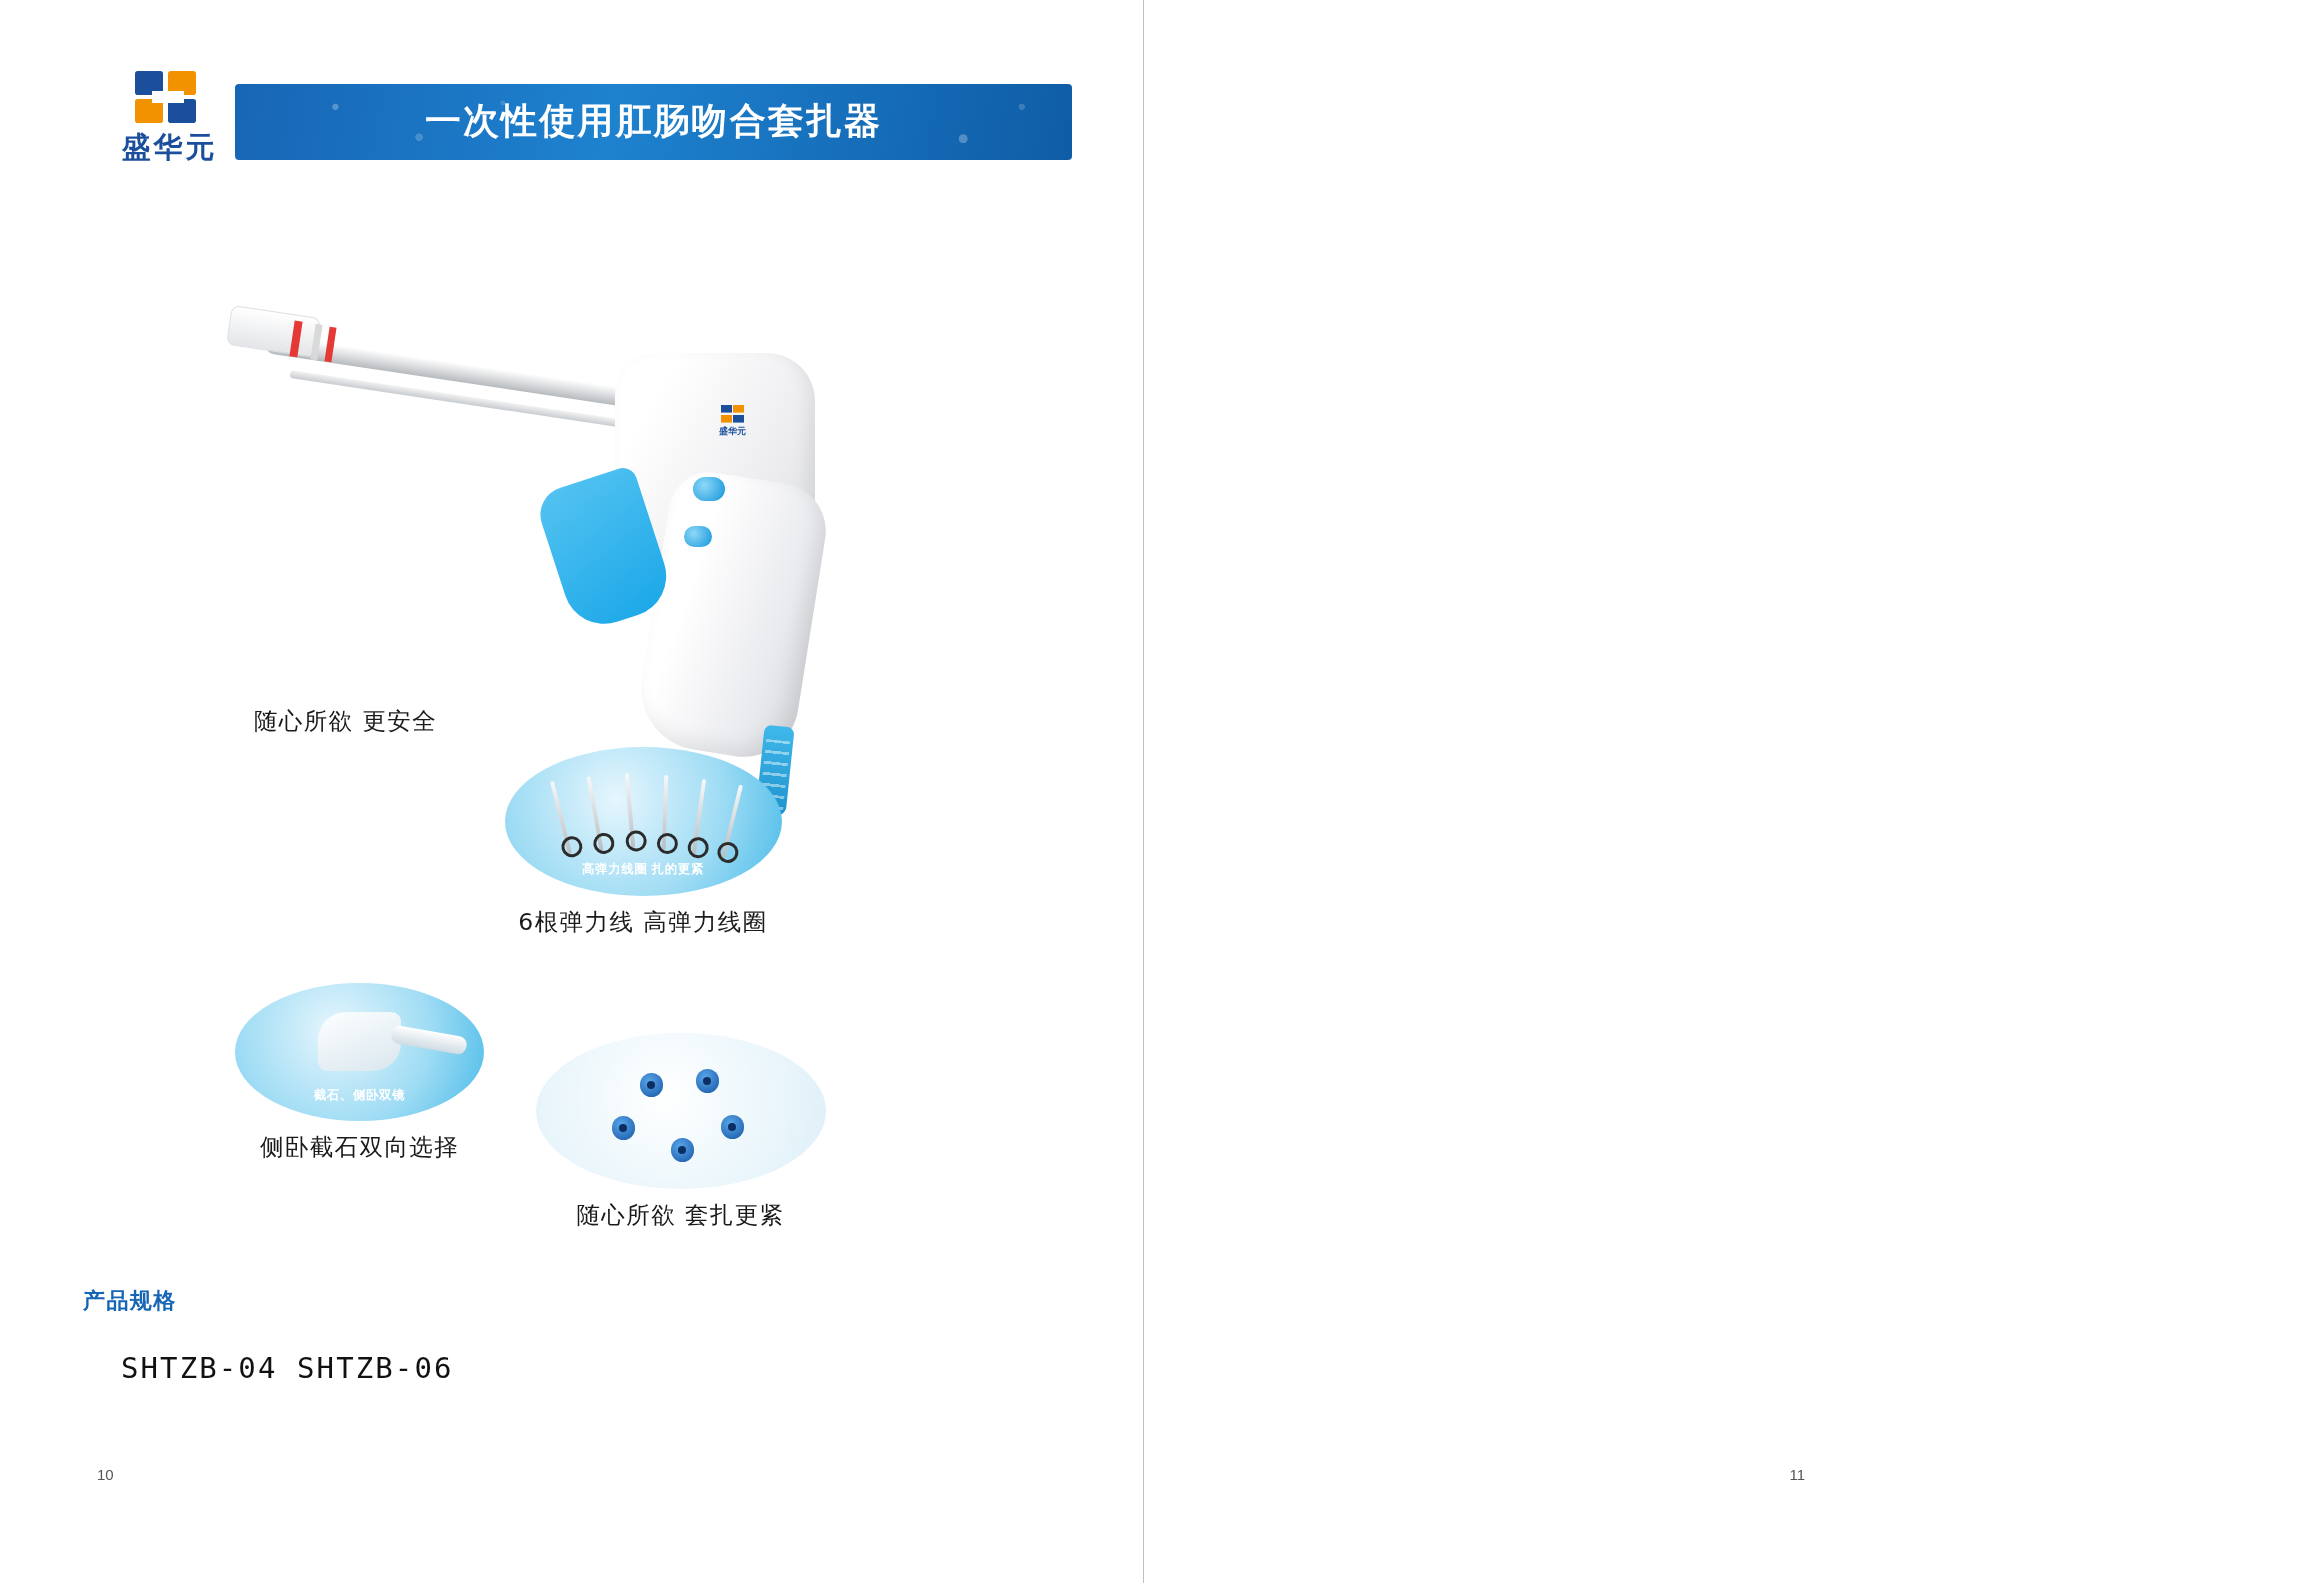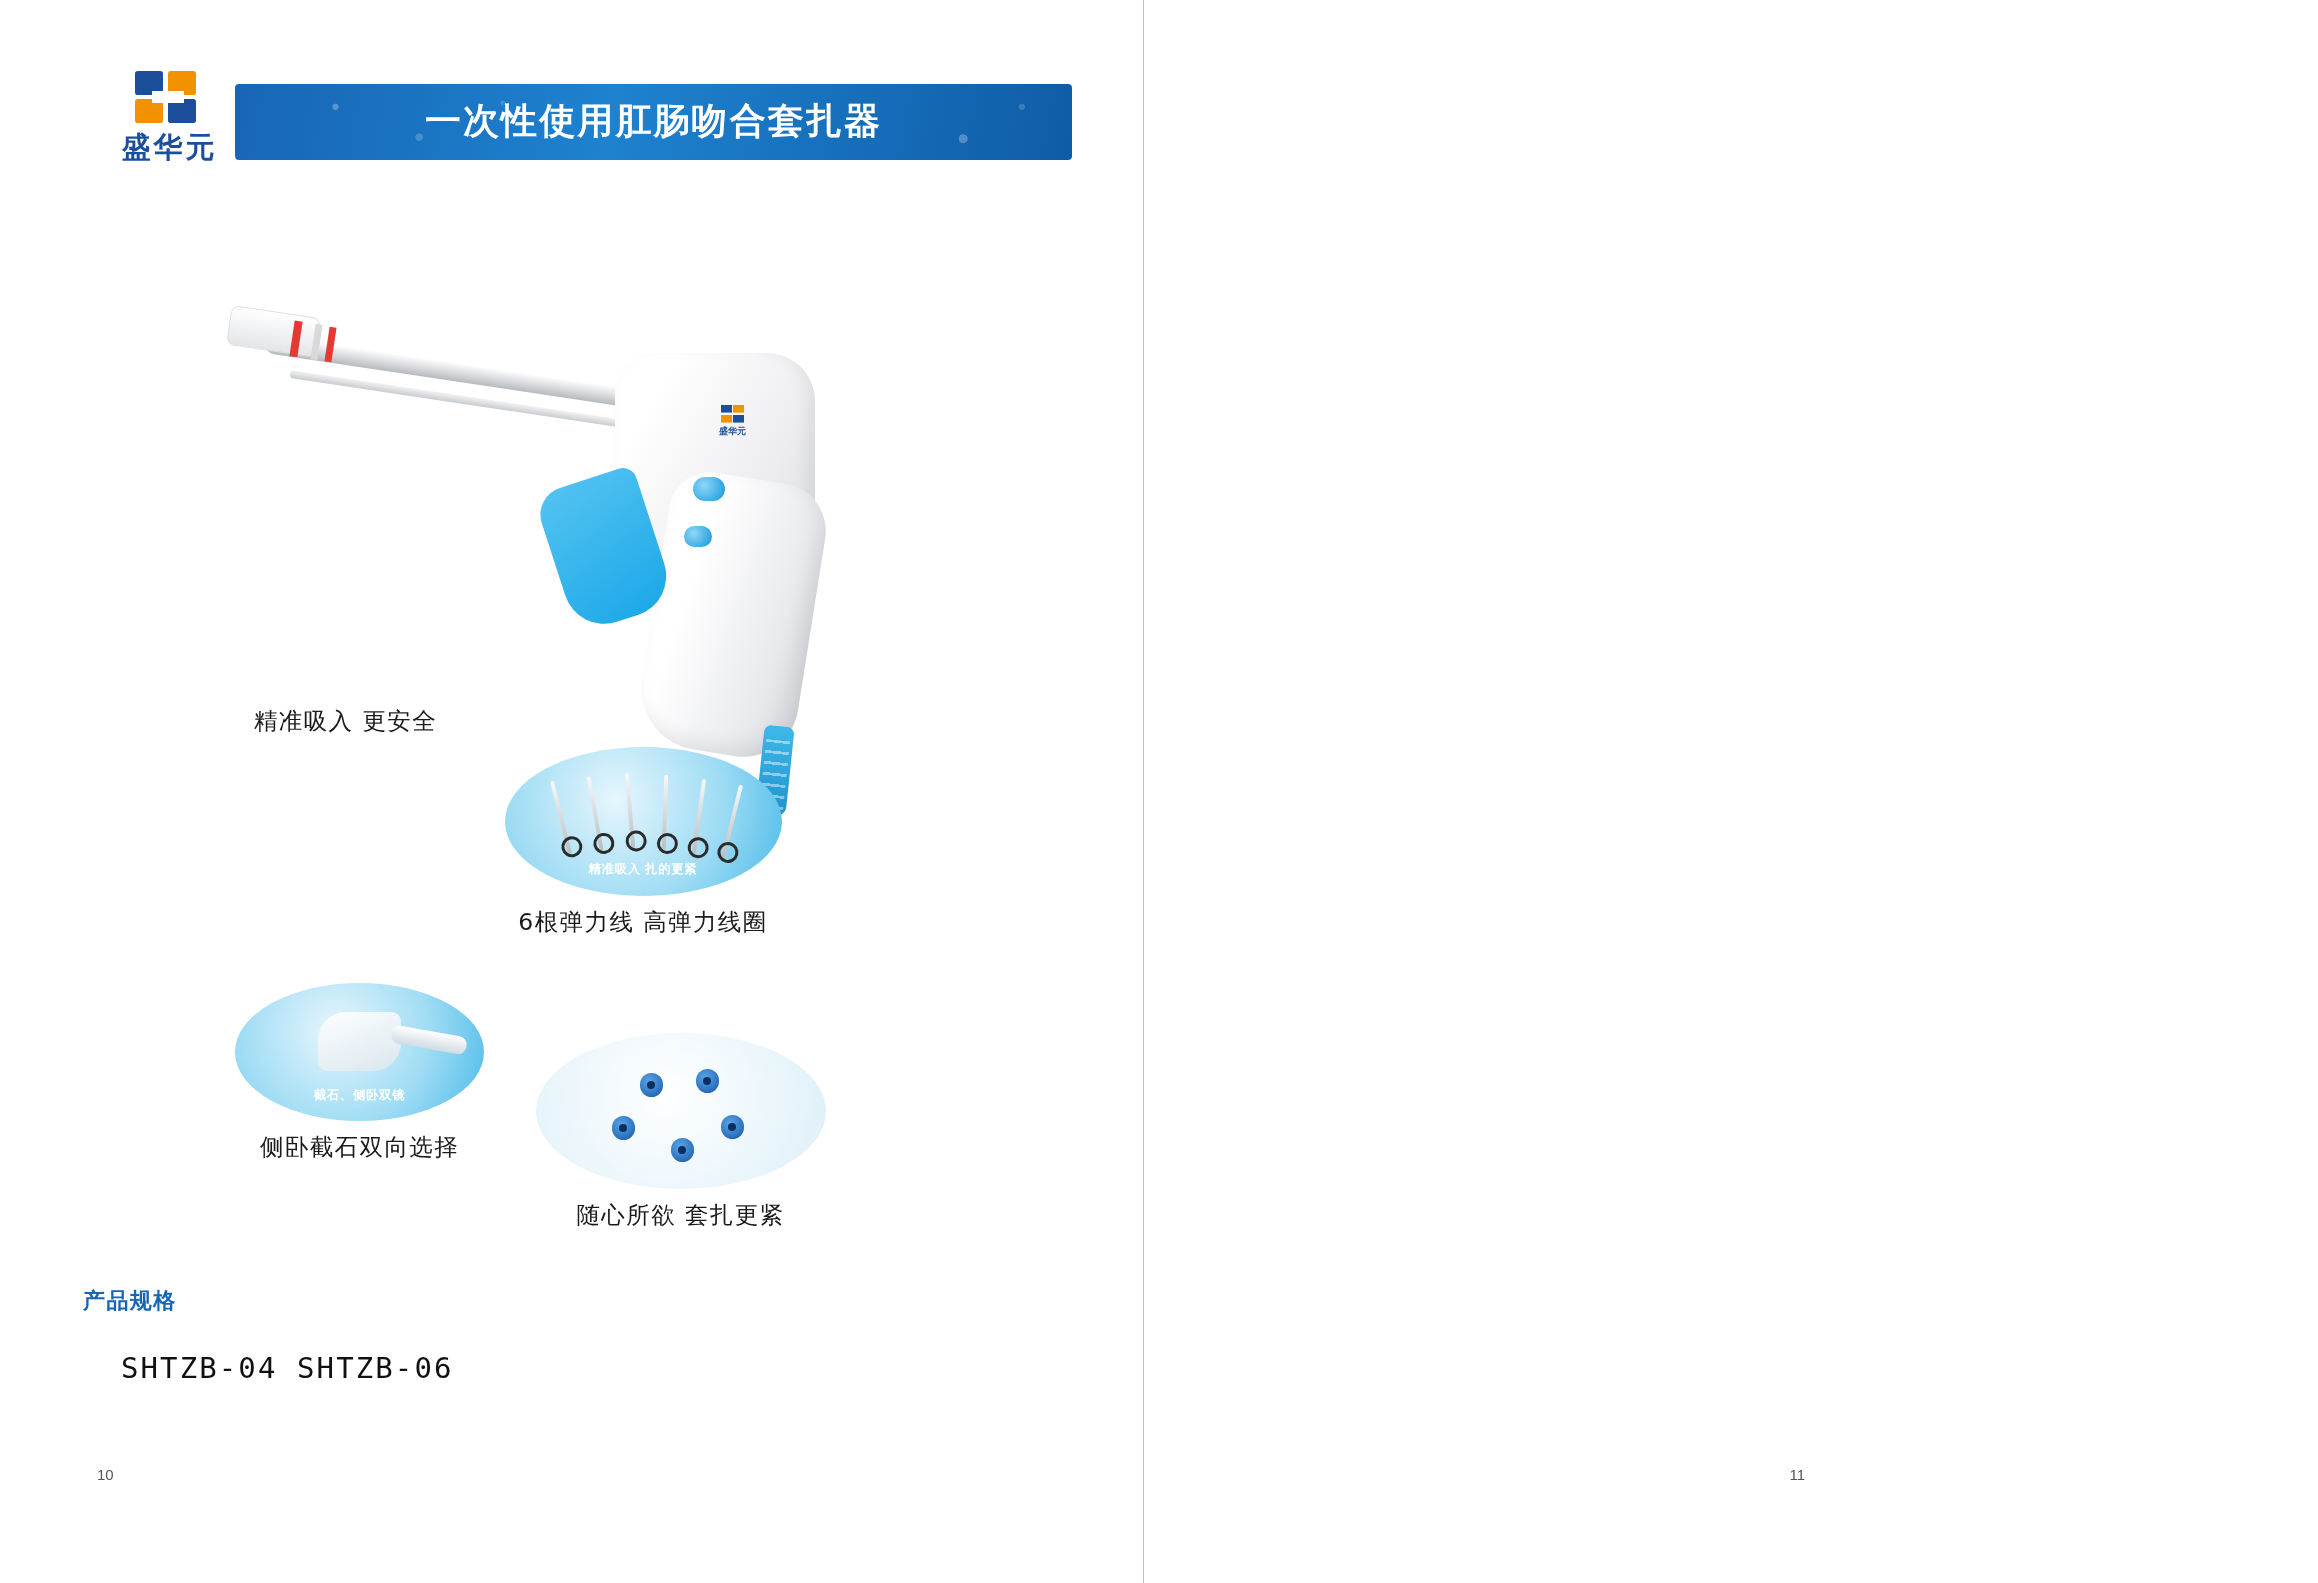--- a/index.html
+++ b/index.html
@@ -214,34 +214,34 @@
       <div class="dev-btn1"></div>
       <div class="dev-btn2"></div>
       <div class="dev-logo">
         <div class="m"></div>
         <span>盛华元</span>
       </div>
       <div class="dev-cable"></div>
     </div>
 
     <div class="feat f1">
-      <div class="feat-label">精准吸入  更安全</div>
+      <div class="feat-label">随心所欲  更安全</div>
     </div>
 
     <div class="feat f2">
       <div class="feat-oval">
         <div class="needles">
           <div class="needle" style="left:54px;  top:33px; transform: rotate(-14deg);"></div>
           <div class="needle" style="left:88px; top:29px; transform: rotate(-10deg);"></div>
           <div class="needle" style="left:123px; top:26px; transform: rotate(-5deg);"></div>
           <div class="needle" style="left:158px; top:28px; transform: rotate(2deg);"></div>
           <div class="needle" style="left:192px; top:32px; transform: rotate(8deg);"></div>
           <div class="needle" style="left:225px; top:37px; transform: rotate(14deg);"></div>
         </div>
-        <div class="feat-caption-in">精准吸入 扎的更紧</div>
+        <div class="feat-caption-in">高弹力线圈 扎的更紧</div>
       </div>
       <div class="feat-label">6根弹力线 高弹力线圈</div>
     </div>
 
     <div class="feat f3">
       <div class="feat-oval">
         <div class="spec-cone"></div>
         <div class="spec-stem"></div>
         <div class="feat-caption-in">截石、侧卧双镜</div>
       </div>

